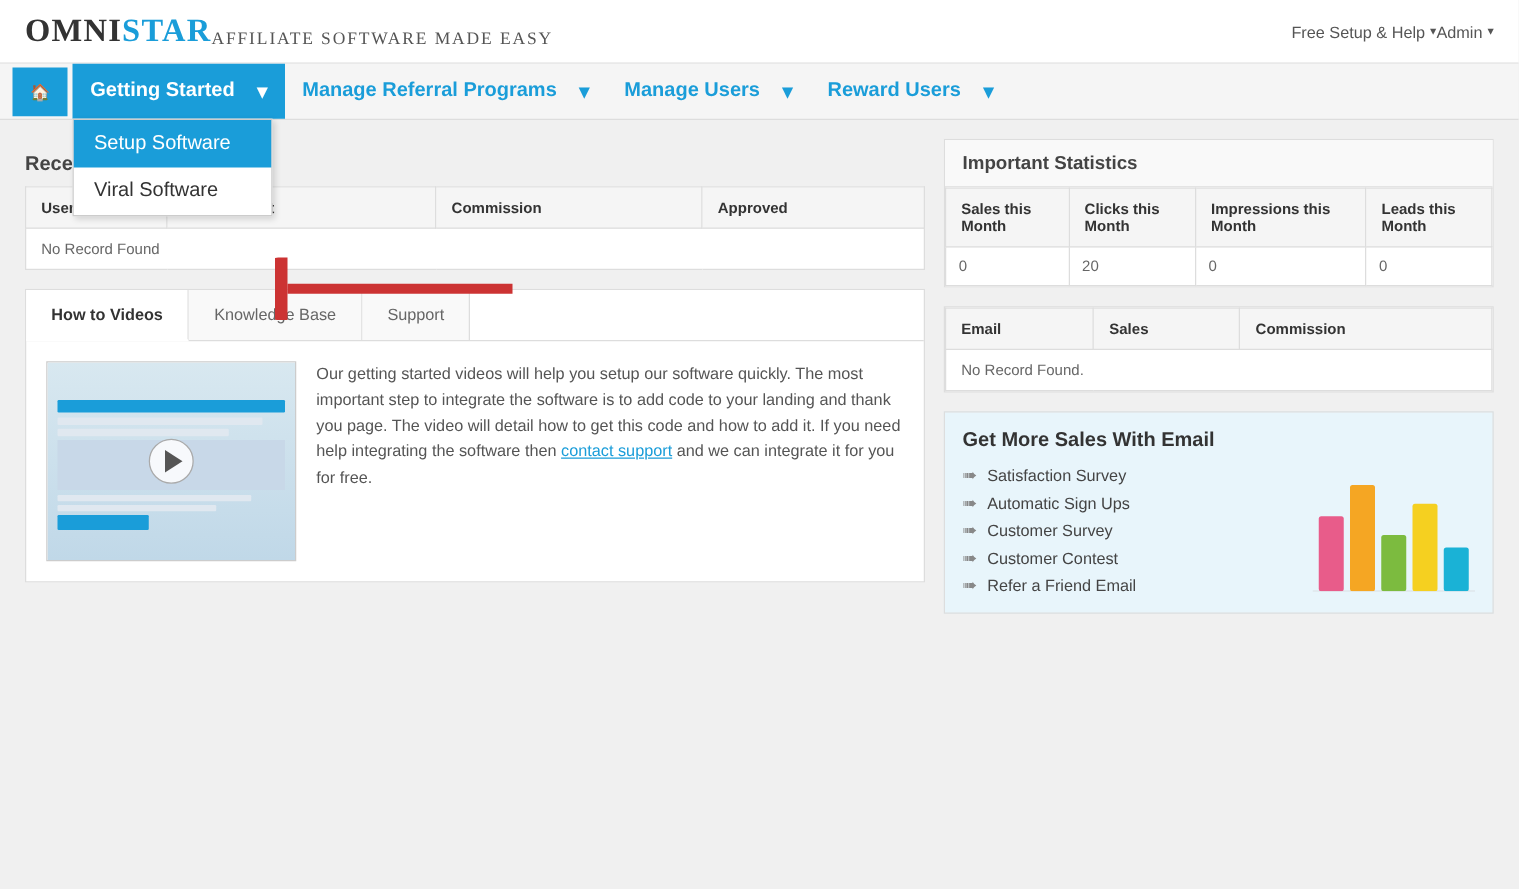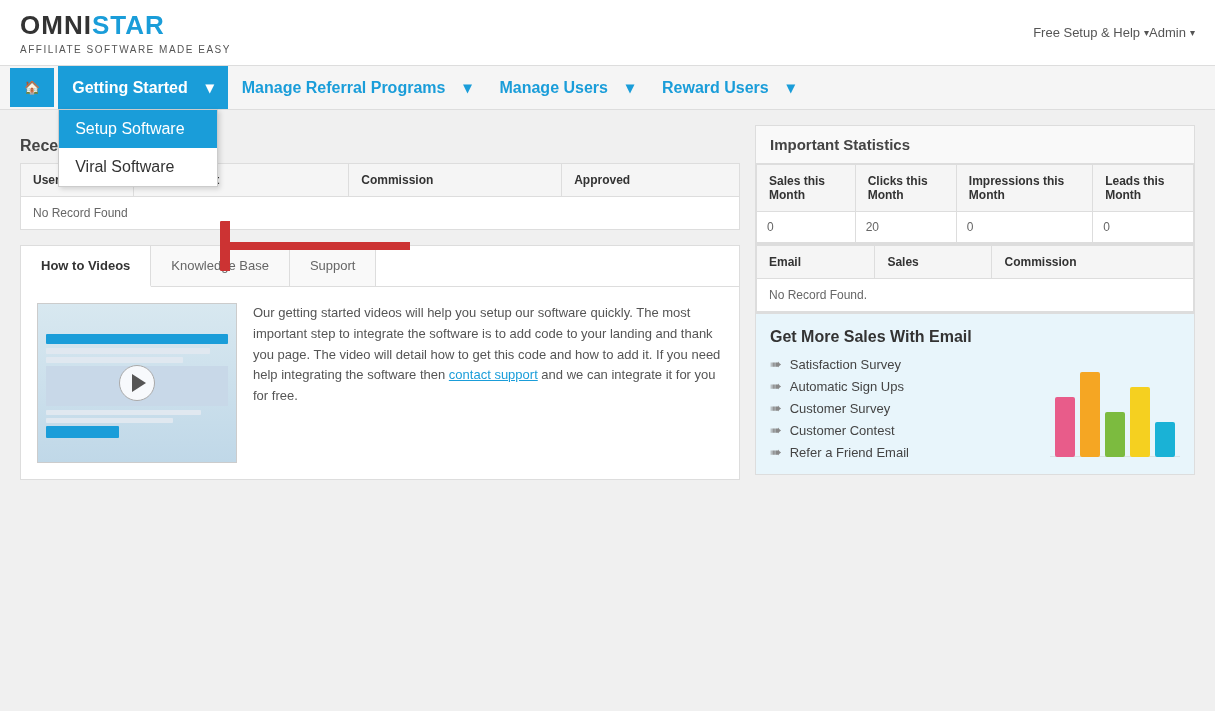--- a/index.html
+++ b/index.html
@@ -7,25 +7,25 @@
 
     
     #header {
       background: #fff;
       border-bottom: 1px solid #ddd;
       padding: 10px 20px;
       display: flex;
       align-items: center;
       justify-content: space-between;
     }
-    #logo-area { display: flex; flex-direction: column; }
+    #logo-area { display: flex; flex-direction: row; font-family: Liberation Serif, serif; }
     #logo-text { font-size: 26px; font-weight: bold; letter-spacing: 1px; }
     #logo-text span.omni { color: #333; }
     #logo-text span.star { color: #1a9dd9; }
-    #logo-sub { font-size: 10px; color: #555; letter-spacing: 1.5px; text-transform: uppercase; margin-top: 3px; }
+    #logo-sub { font-size: 14px; color: #555; letter-spacing: 1.5px; text-transform: uppercase; margin-top: 14px; }
     #header-right { display: flex; align-items: center; }
     .header-link { color: #555; font-size: 13px; cursor: pointer; display: flex; align-items: center; gap: 4px; }
     .dropdown-arrow { font-size: 10px; }
 
     
     #nav {
       background: #f5f5f5;
       border-bottom: 1px solid #ddd;
       padding: 0 10px;
       display: flex;
@@ -76,21 +76,21 @@
       color: #fff;
     }
 
     
     #main {
       padding: 15px 20px;
       display: flex;
       gap: 15px;
     }
     #left-col { flex: 1; display: flex; flex-direction: column; gap: 15px; }
-    #right-col { width: 440px; display: flex; flex-direction: column; }
+    #right-col { width: 440px; display: flex; flex-direction: column; gap: 15px; }
 
     
     .panel {
       background: #fff;
       border: 1px solid #ddd;
     }
     .panel-title {
       padding: 10px 14px;
       font-size: 15px;
       font-weight: bold;

